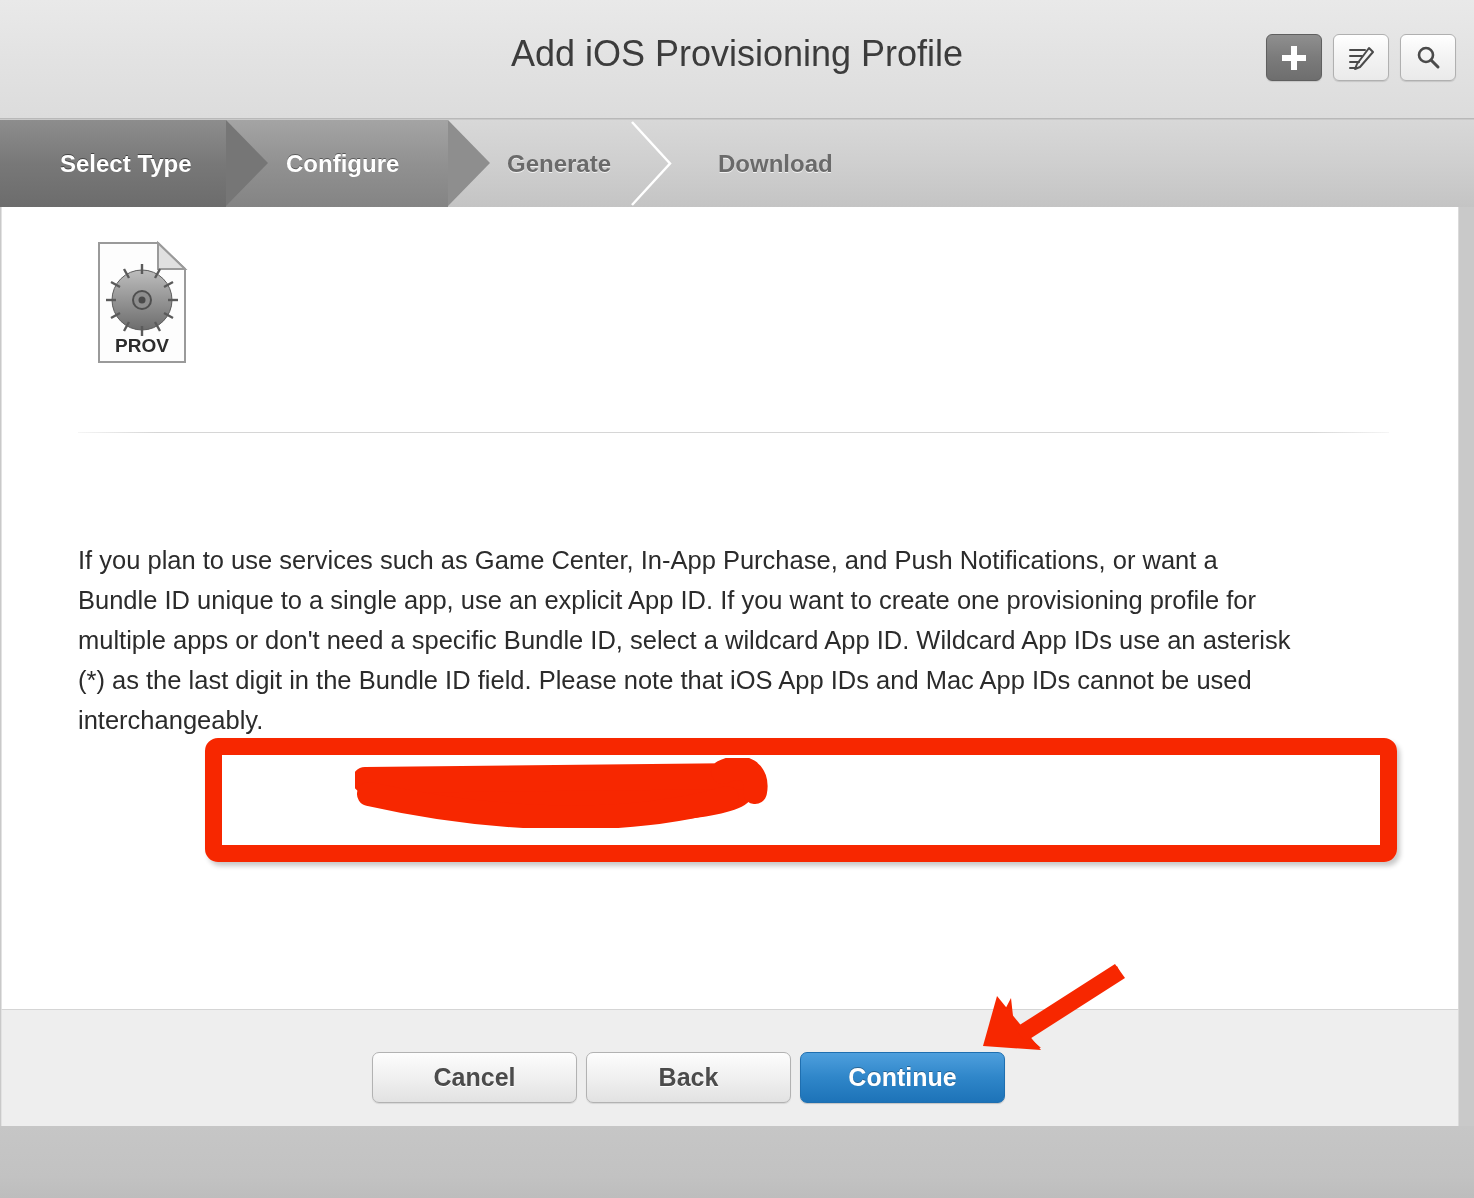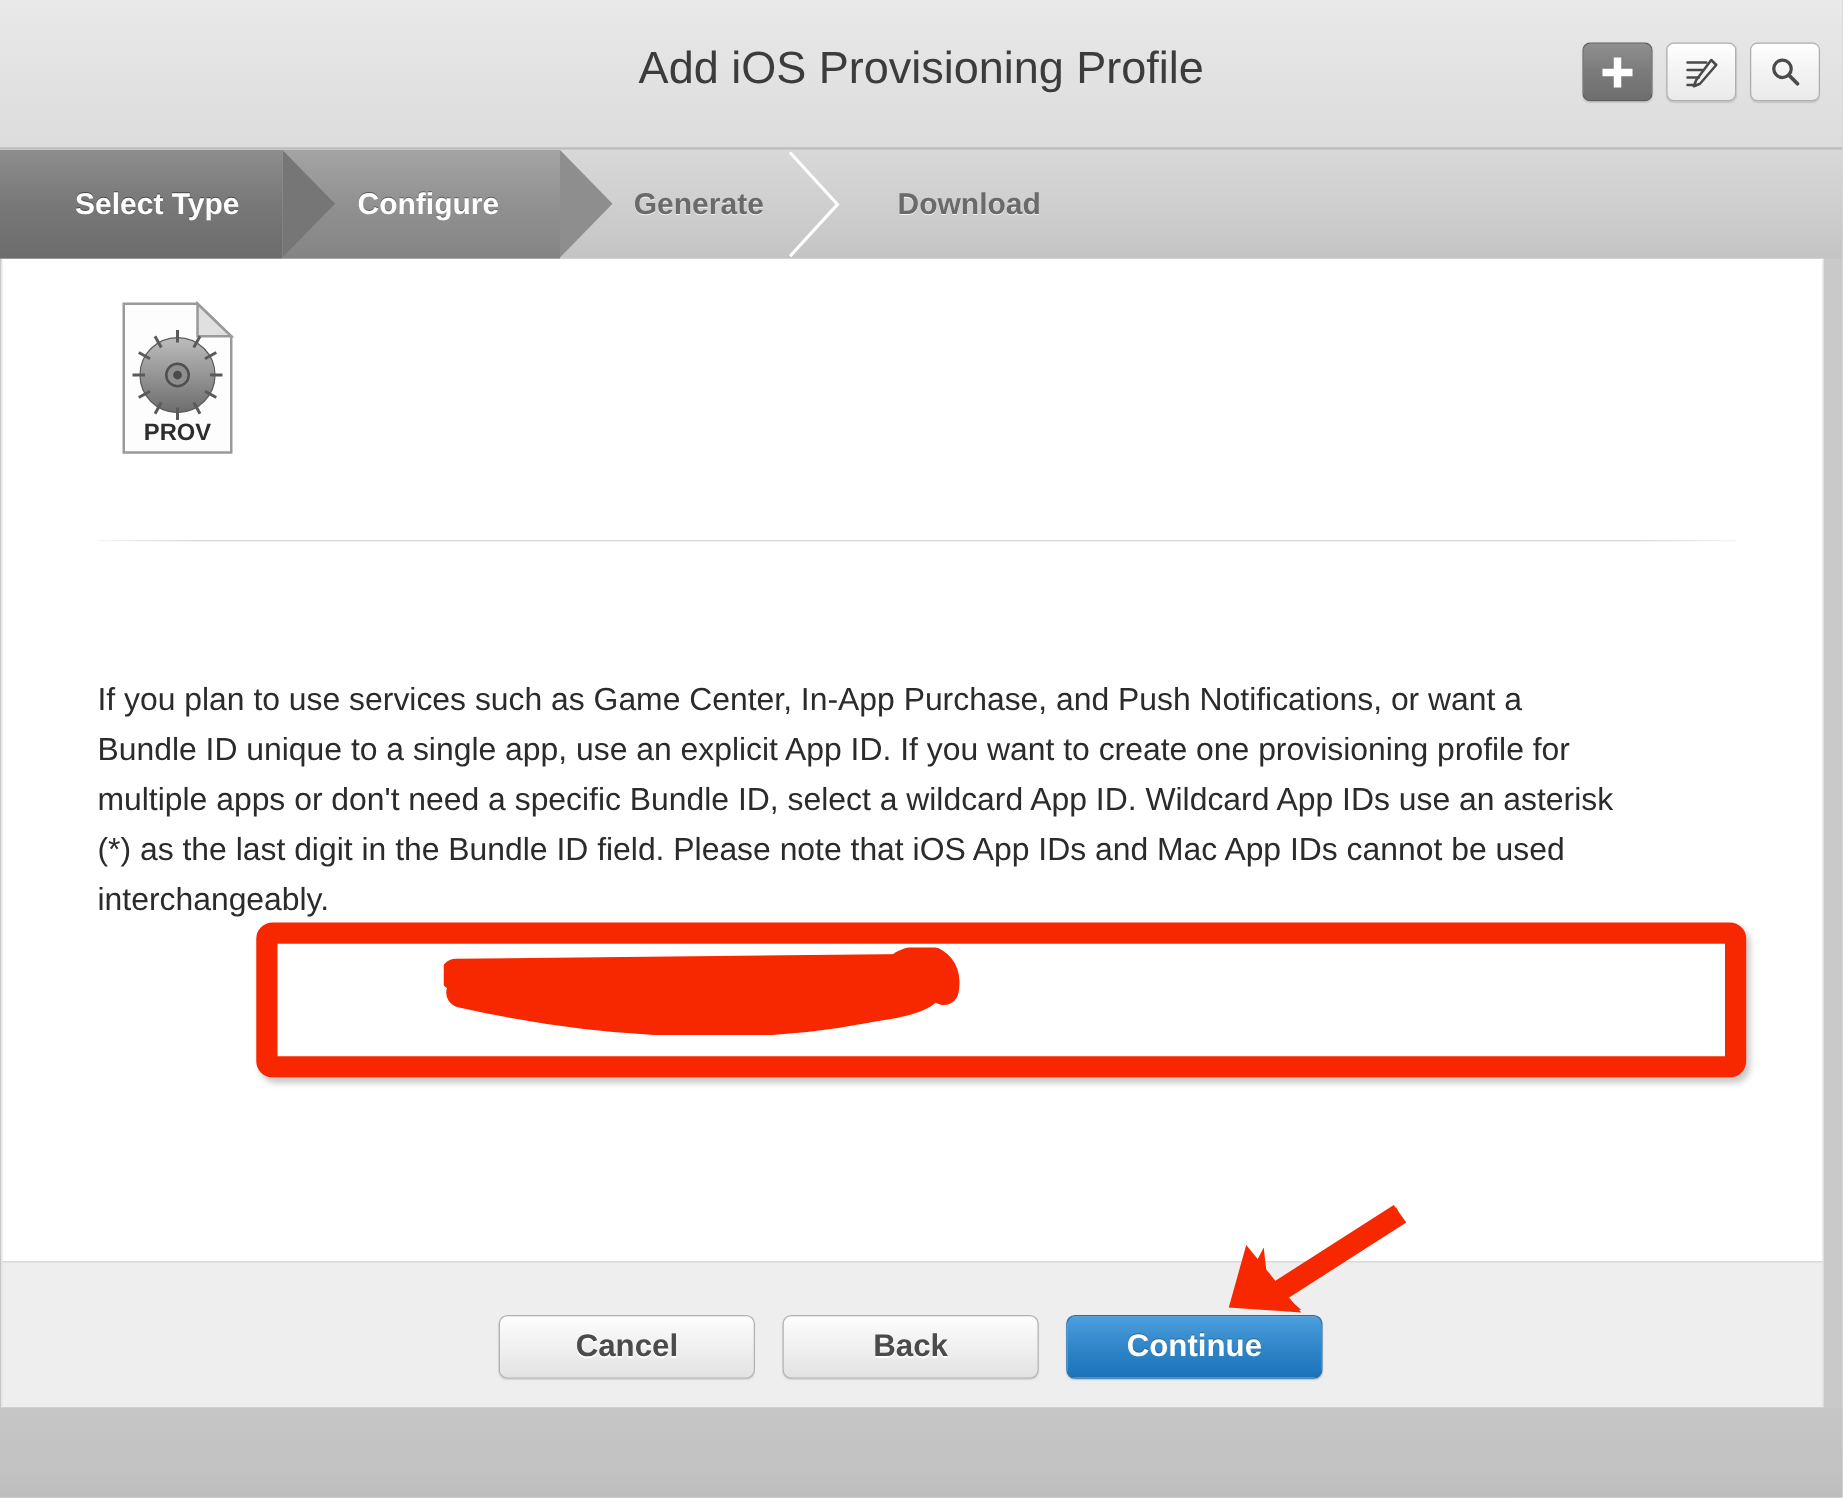--- a/index.html
+++ b/index.html
@@ -257,23 +257,23 @@
     position: absolute;
     left: 1px; top: 1009px;
     width: 1458px; height: 117px;
     background: #eeeeee;
     border-top: 1px solid #d5d5d5;
     border-left: 1px solid #e2e2e2;
     border-right: 1px solid #dadada;
   }
   .footer-buttons {
     position: absolute;
-    left: 399px; top: 1052px;
-    display: flex;
-    gap: 22px;
+    left: 372px; top: 1052px;
+    display: flex;
+    gap: 9px;
     z-index: 10;
   }
   .btn {
     height: 51px;
     border-radius: 7px;
     display: flex;
     align-items: center;
     justify-content: center;
     font-size: 25px;
     font-weight: bold;

